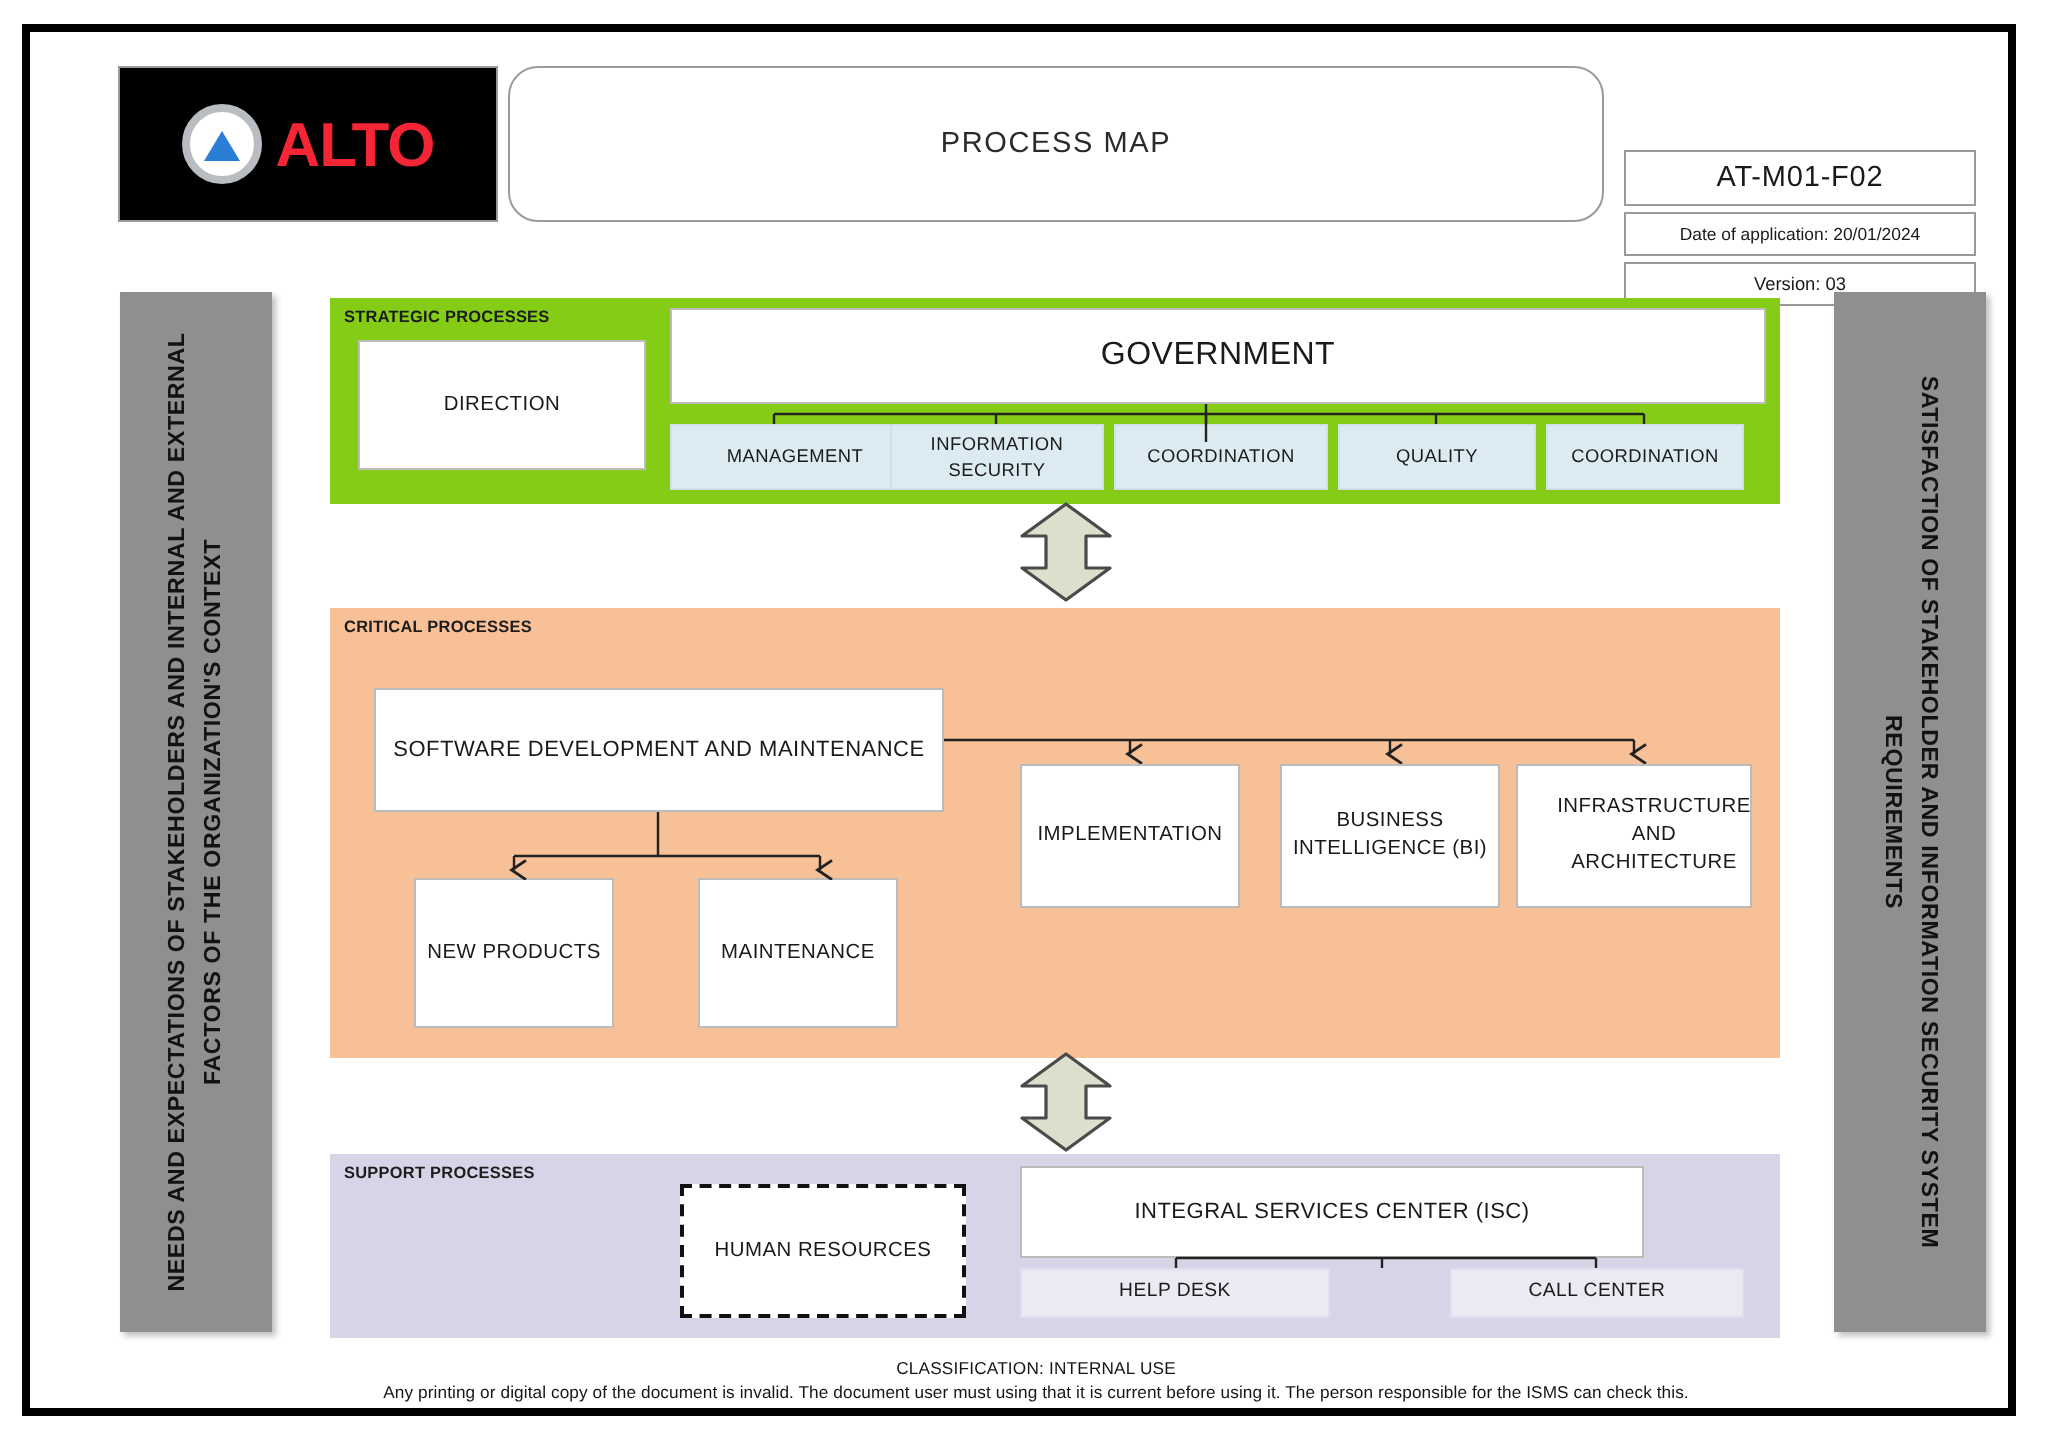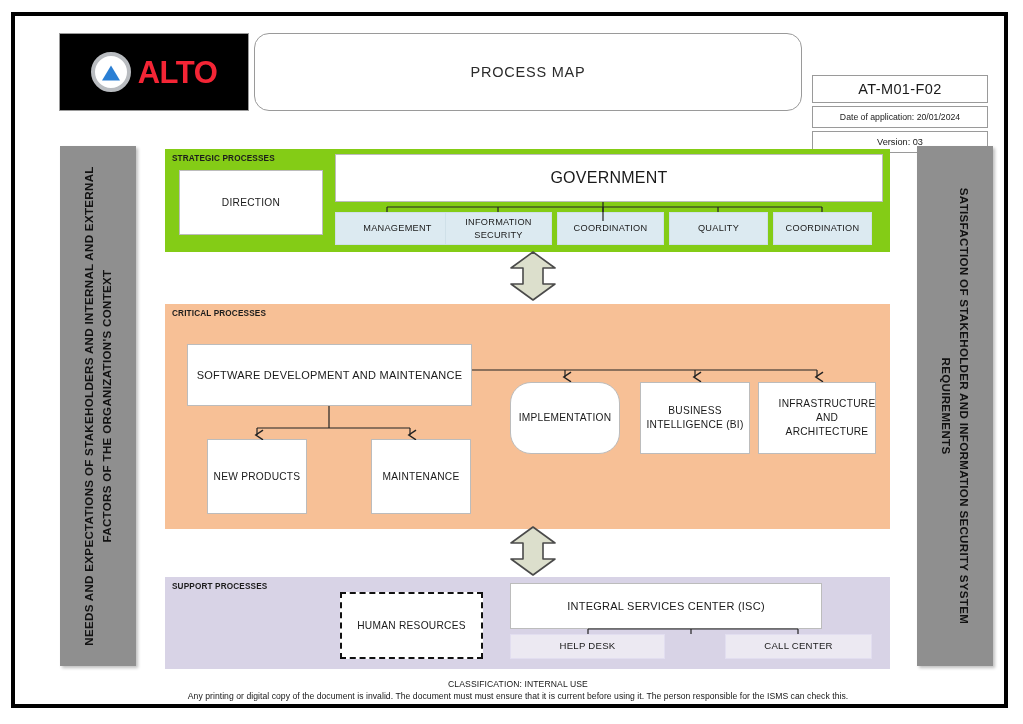--- a/index.html
+++ b/index.html
@@ -185,22 +185,22 @@
   #box-government { left: 170px; top: 5px;   width: 548px; height: 48px; font-size: 16px; }
   #sbox-0 { left: 170px; top: 63px; width: 125px; height: 33px; }
   #sbox-1 { left: 280px; top: 63px; width: 107px; height: 33px; }
   #sbox-2 { left: 392px; top: 63px; width: 107px; height: 33px; }
   #sbox-3 { left: 504px; top: 63px; width: 99px;  height: 33px; }
   #sbox-4 { left: 608px; top: 63px; width: 99px;  height: 33px; }
 
   
   #box-sdm   { left: 22px;  top: 40px;  width: 285px; height: 62px; }
   #box-np    { left: 42px;  top: 135px; width: 100px; height: 75px; }
-  #box-mtn   { left: 206px; top: 135px; width: 100px; height: 75px; }
-  #box-impl  { left: 345px; top: 78px;  width: 110px; height: 72px; border-radius: 21px; }
+  #box-mtn   { left: 184px; top: 135px; width: 100px; height: 75px; }
+  #box-impl  { left: 345px; top: 78px;  width: 110px; height: 72px; }
   #box-bi    { left: 475px; top: 78px;  width: 110px; height: 72px; }
   #box-infra { left: 593px; top: 78px;  width: 118px; height: 72px; padding-left: 24px; }
 
   
   #box-hr    { left: 175px; top: 15px; width: 143px; height: 67px; }
   #box-isc   { left: 345px; top: 6px;  width: 312px; height: 46px; font-size: 11px; }
   #box-help  { left: 345px; top: 57px; width: 155px; height: 25px; }
   #box-call  { left: 560px; top: 57px; width: 147px; height: 25px; }
 
   
@@ -354,17 +354,17 @@
     </div>
 
     <div class="bigarrow" id="arrow-bottom">
       <svg width="52" height="52" viewBox="0 0 52 52">
         <polygon points="26,2 48,18 36,18 36,34 48,34 26,50 4,34 16,34 16,18 4,18" fill="#dcdfcc" stroke="#4a4a4a" stroke-width="1.6" stroke-linejoin="round"></polygon>
       </svg>
     </div>
 
     <div id="footer">
       <div class="f1">CLASSIFICATION: INTERNAL USE</div>
-      <div class="f2">Any printing or digital copy of the document is invalid. The document must must ensure that it is current before using it. The person responsible for the ISMS can check this.</div>
+      <div class="f2">Any printing or digital copy of the document is invalid. The document user must using that it is current before using it. The person responsible for the ISMS can check this.</div>
     </div>
 
   </div>
 </div>
 
 </body></html>

